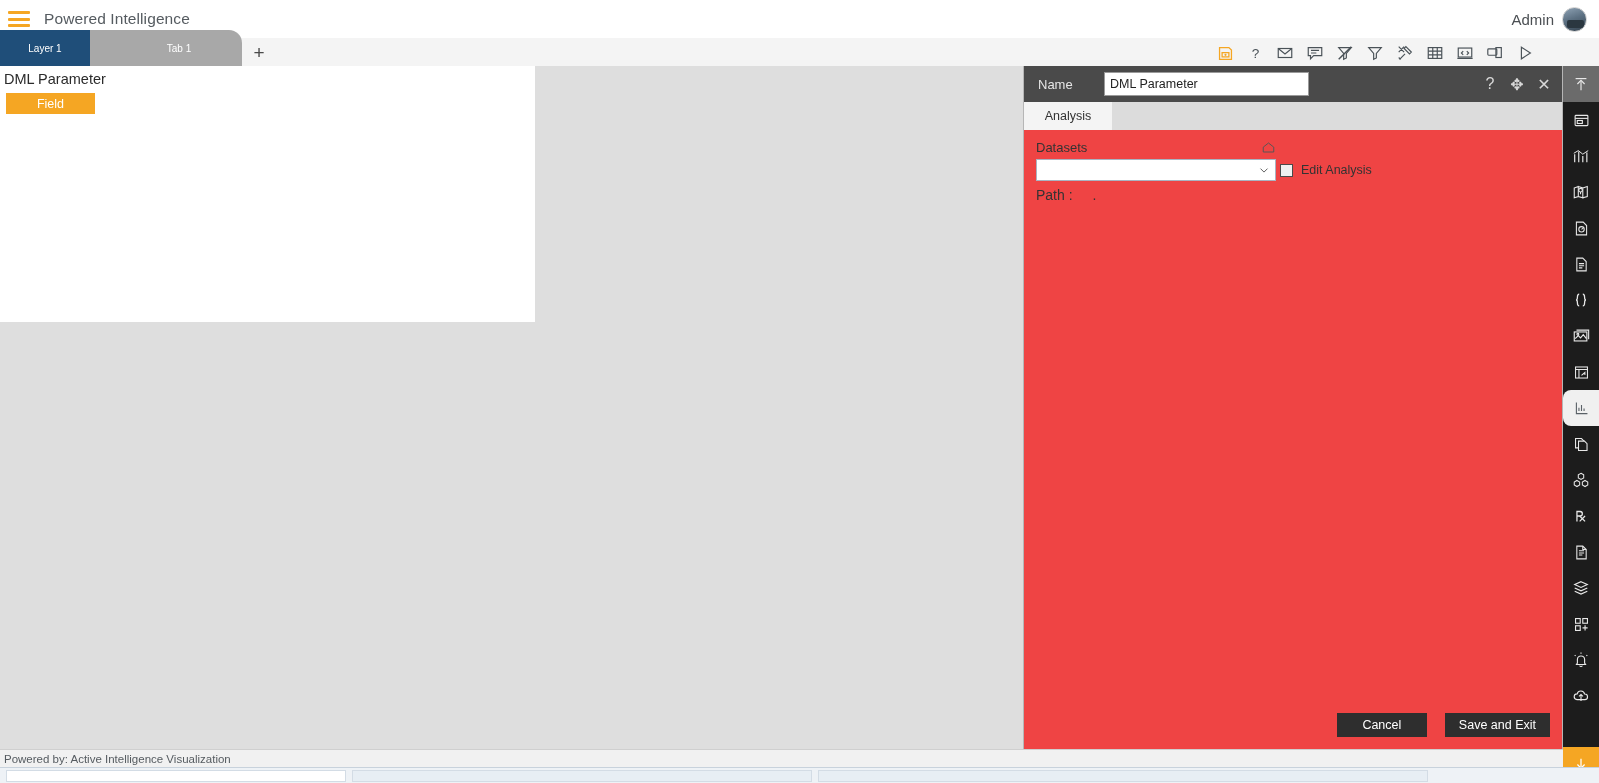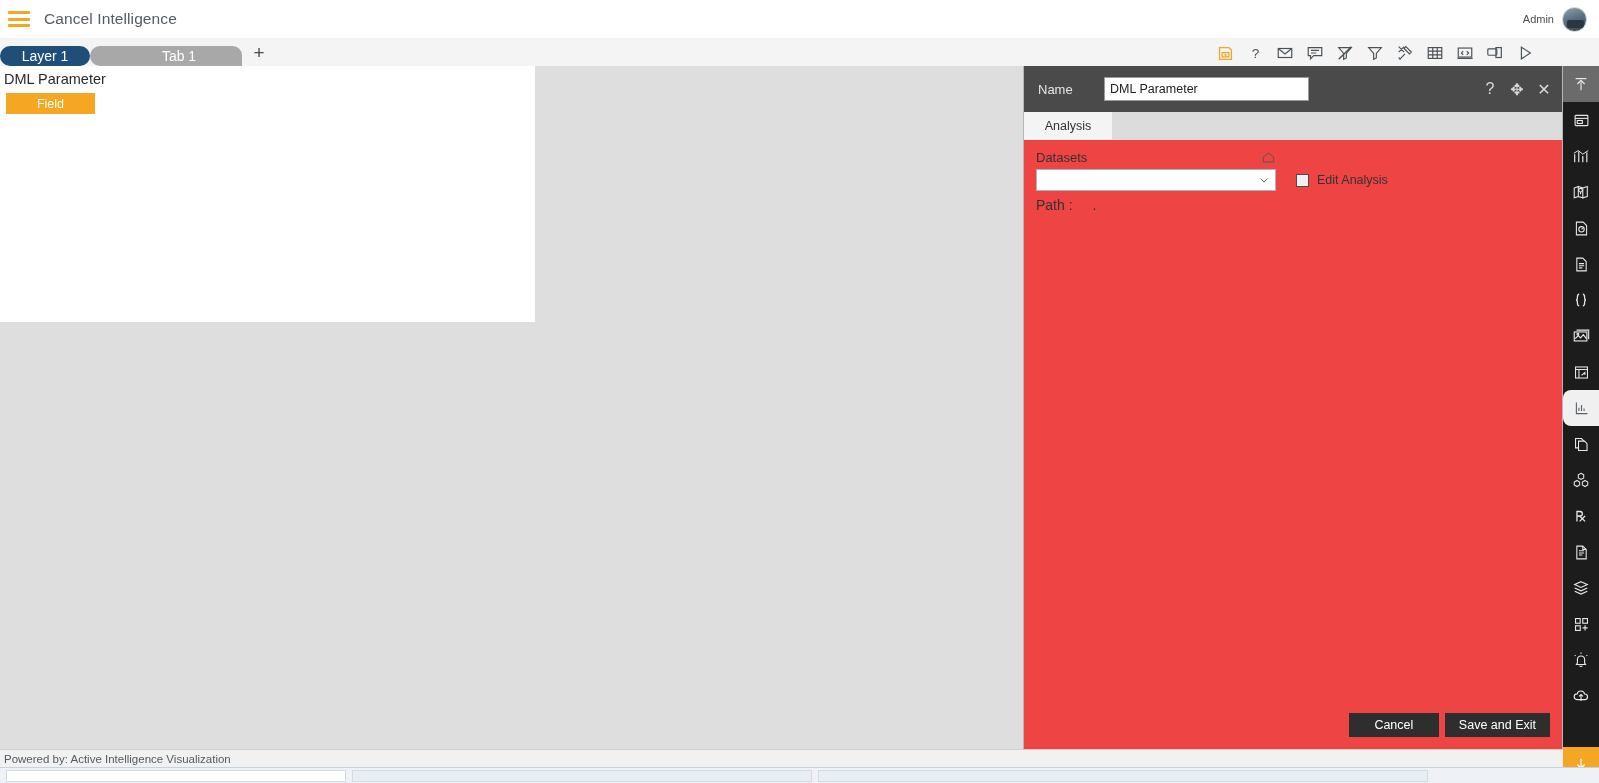--- a/index.html
+++ b/index.html
@@ -15,37 +15,37 @@
   
   .topbar {
     position: absolute; left: 0; top: 0; width: 1599px; height: 38px;
     background: #ffffff; display: flex; align-items: center;
   }
   .hamburger { margin-left: 8px; width: 22px; height: 16px;
     display: flex; flex-direction: column; justify-content: space-between; cursor: pointer; }
   .hamburger i { display: block; height: 3px; background: #f5a623; border-radius: 1px; }
   .app-title { margin-left: 14px; font-size: 15.5px; color: #555b60; letter-spacing: .1px; }
   .topbar-right { margin-left: auto; display: flex; align-items: center; margin-right: 12px; }
-  .admin-label { font-size: 11px; color: #4b4f53; margin-right: 8px; }
+  .admin-label { font-size: 15px; color: #4b4f53; margin-right: 8px; }
   .avatar {
     width: 25px; height: 25px; border-radius: 50%;
     background: linear-gradient(160deg,#8fa3b5 0%,#5d7183 45%,#35434f 100%);
     border: 1px solid #cfcfcf; position: relative; overflow: hidden;
   }
   .avatar::after{ content:""; position:absolute; left:4px; bottom:3px; width:17px; height:8px;
     background:#2b3740; border-radius:2px; }
 
   
   .tabstrip {
     position: absolute; left: 0; top: 38px; width: 1599px; height: 28px;
     background: #f4f4f4; display: flex; align-items: flex-end;
   }
   .tab {
-    height: 20px; display: flex; align-items: center; justify-content: center;
-    font-size: 14px; cursor: pointer; padding: 0 14px; border-radius: 14px;
+    height: 36px; display: flex; align-items: center; justify-content: center;
+    font-size: 10px; cursor: pointer; padding: 0 14px;
   }
   .tab.layer { width: 90px; background: #1f4e79; color: #ffffff; }
   .tab.sheet {
     width: 152px; background: #a8a8a8; color: #ffffff;
     border-top-right-radius: 13px; border-bottom-right-radius: 0; padding-left: 40px;
   }
   .tab-add { width: 34px; text-align: center; font-size: 19px; color: #4a4a4a;
     line-height: 26px; cursor: pointer; }
 
   
@@ -84,21 +84,21 @@
   .rail-spacer { flex: 1 1 auto; }
   .rail-item svg { display: block; }
 
   
   .dialog {
     position: absolute; left: 1023px; top: 66px; width: 540px; height: 684px;
     background: #f0f0f0; border: 1px solid #b6b6b6; border-top: none;
     display: flex; flex-direction: column;
   }
   .dlg-header {
-    height: 46px; background: #4a4a4a; display: flex; align-items: center;
+    height: 36px; background: #4a4a4a; display: flex; align-items: center;
     padding: 0 10px 0 14px; flex: 0 0 auto;
   }
   .dlg-header .lbl { color: #e6e6e6; font-size: 13px; width: 66px; }
   .name-input {
     width: 205px; height: 24px; background: #ffffff; border: 1px solid #9a9a9a;
     font-size: 12.5px; color: #222; padding: 0 5px; font-family: "Liberation Sans", sans-serif;
     outline: none;
   }
   .dlg-header .hdr-icons { margin-left: auto; display: flex; align-items: center; gap: 11px; }
   .dlg-header .hdr-icons span { color: #d8d8d8; cursor: pointer; display:flex;
@@ -113,27 +113,27 @@
   .row-label { font-size: 13px; color: #333; }
   .datasets-row { display: flex; align-items: center; width: 240px; }
   .home-icon { margin-left: auto; cursor: pointer; color: #555; display:flex; }
   .select-row { display: flex; align-items: center; margin-top: 4px; }
   .ds-select {
     width: 240px; height: 22px; background: #ffffff; border: 1px solid #a9b4c2;
     display: flex; align-items: center; padding: 0 4px; cursor: pointer;
   }
   .ds-select .val { flex: 1 1 auto; font-size: 12.5px; color: #222; }
   .ds-select .chev { color: #5d5d5d; display: flex; }
-  .chk-wrap { display: flex; align-items: center; margin-left: 20px; cursor: pointer; }
+  .chk-wrap { display: flex; align-items: center; margin-left: 4px; cursor: pointer; }
   .chk-box { width: 13px; height: 13px; border: 1.6px solid #4a4a4a; background: #f0f0f0; }
   .chk-label { font-size: 12.5px; color: #333; margin-left: 8px; }
   .path-row { margin-top: 6px; font-size: 14px; color: #333; }
   .path-val { margin-left: 16px; }
 
-  .dlg-footer { position: absolute; right: 12px; bottom: 12px; display: flex; gap: 6px; }
+  .dlg-footer { position: absolute; right: 12px; bottom: 12px; display: flex; gap: 18px; }
   .dlg-btn {
     height: 24px; min-width: 90px; padding: 0 14px; background: #2e2e2e; color: #ffffff;
     font-size: 12.5px; border: none; cursor: pointer; font-family: "Liberation Sans", sans-serif;
   }
 
   
   .statusbar {
     position: absolute; left: 0; bottom: 16px; width: 1563px; height: 18px;
     background: #f1f1f1; border-top: 1px solid #cfcfcf;
     display: flex; align-items: center;
@@ -151,21 +151,21 @@
 <body>
 
 <div id="app">
 
   <div class="topbar">
     <div class="hamburger">
       <i></i>
       <i></i>
       <i></i>
     </div>
-    <div class="app-title">Cancel Intelligence</div>
+    <div class="app-title">Powered Intelligence</div>
     <div class="topbar-right">
       <div class="admin-label">Admin</div>
       <div class="avatar"></div>
     </div>
   </div>
 
   <div class="tabstrip">
     <div class="tab layer">Layer 1</div>
     <div class="tab sheet">Tab 1</div>
     <div class="tab-add">+</div>

